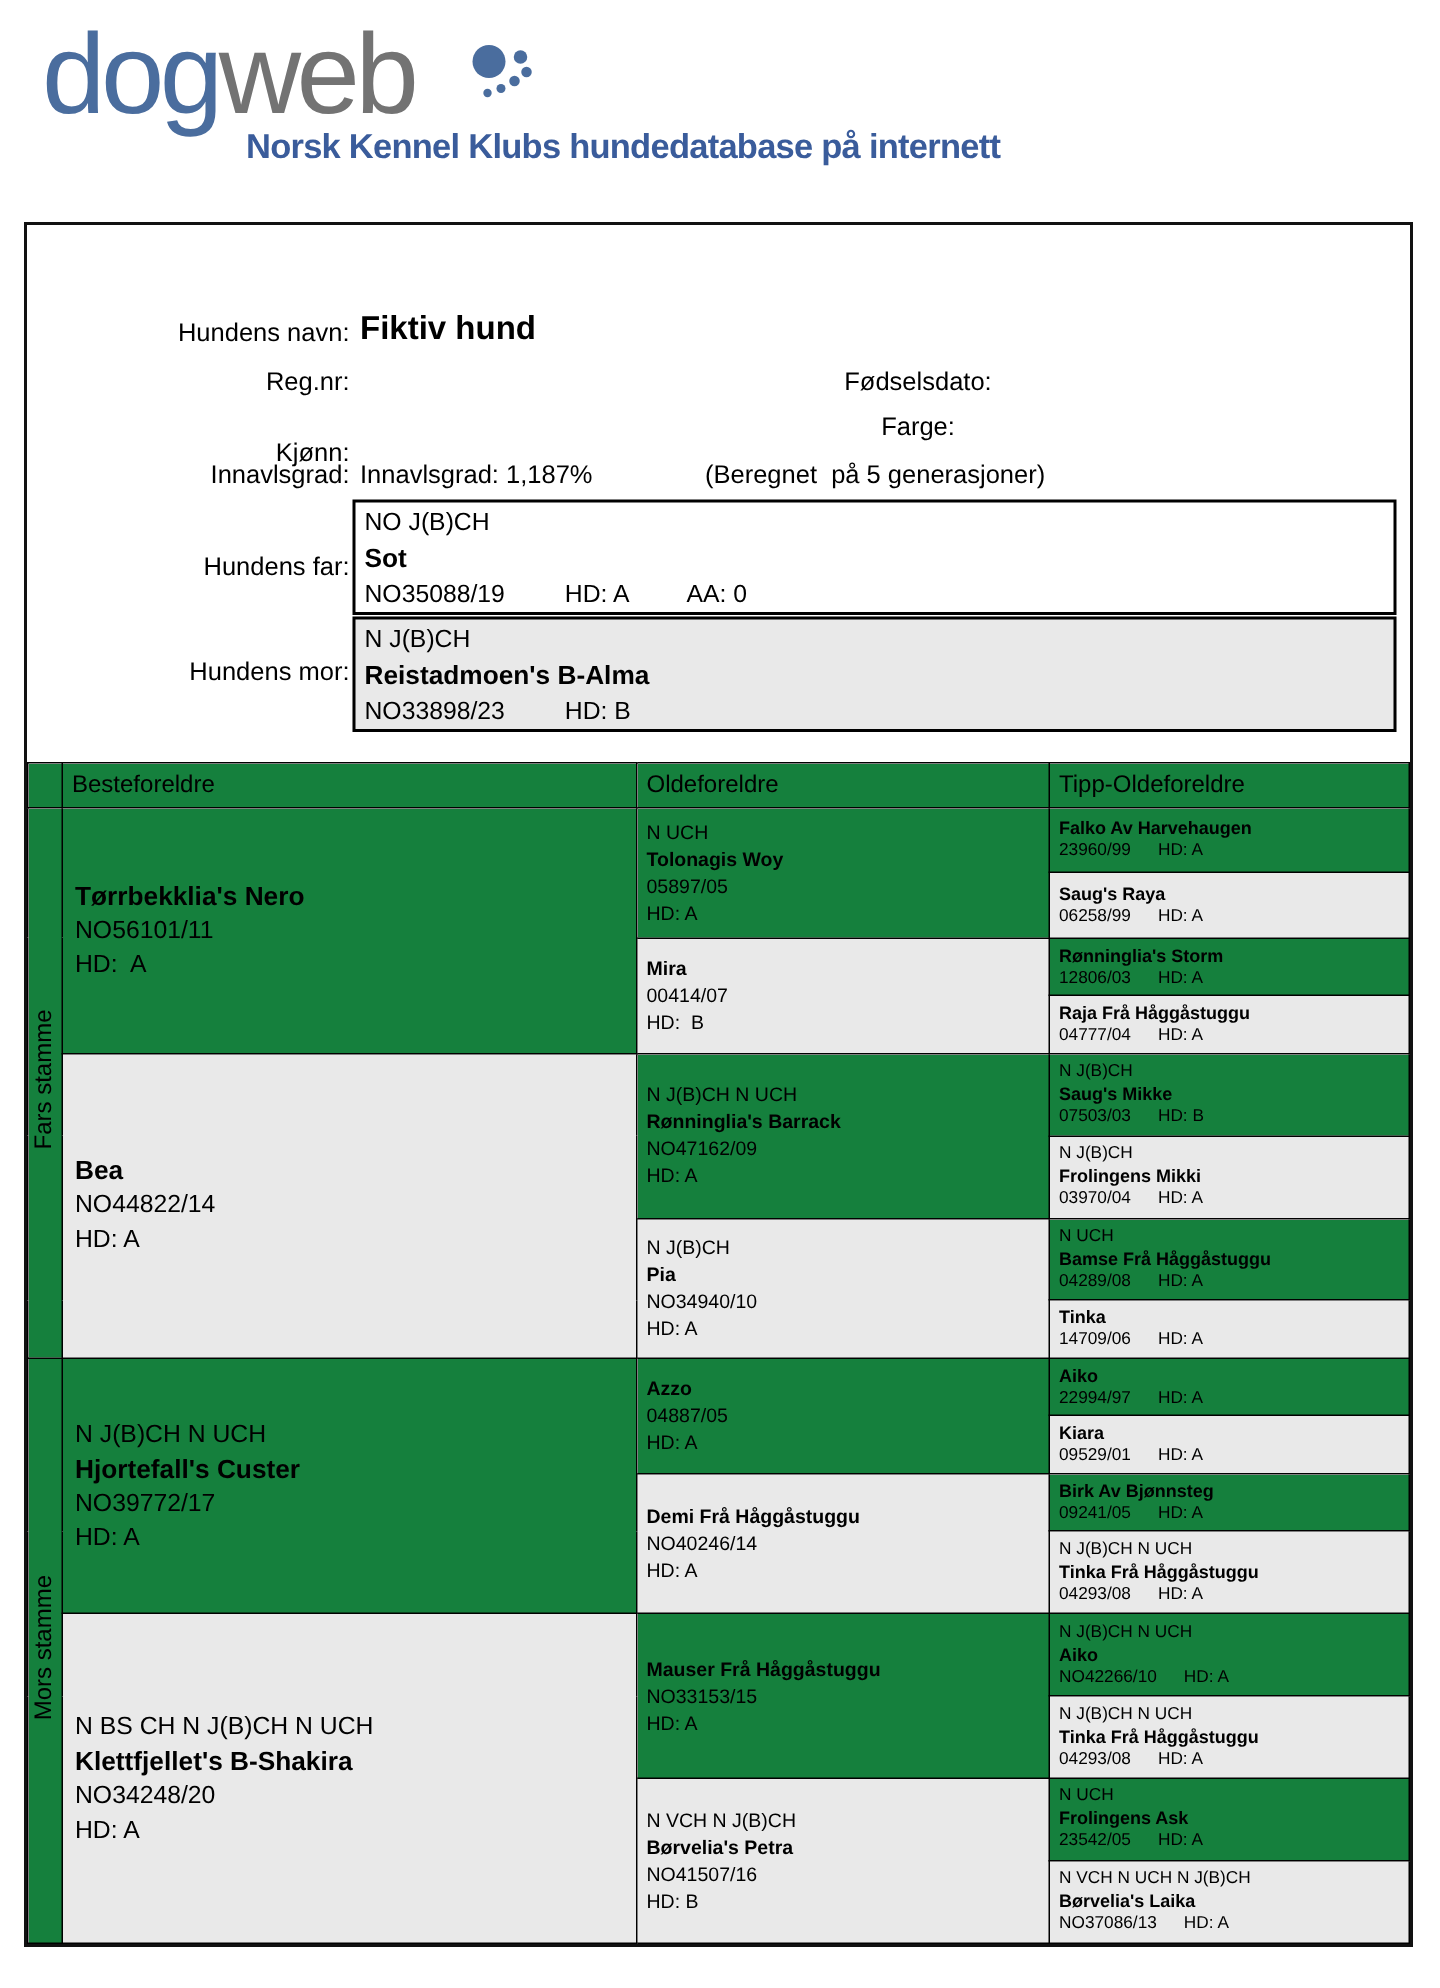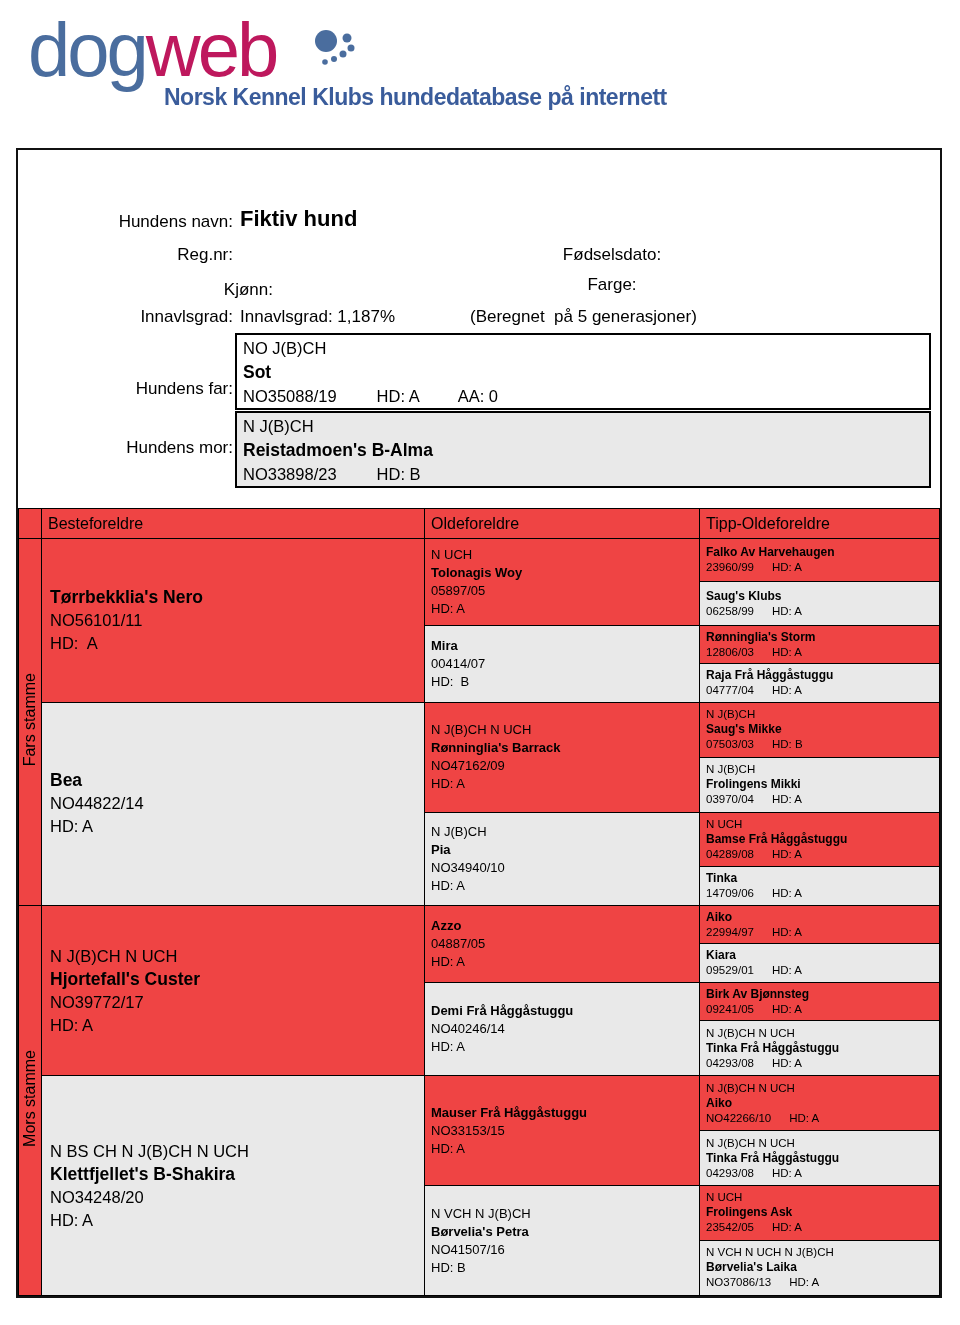--- a/index.html
+++ b/index.html
@@ -4,21 +4,21 @@
 <style>
   * { margin:0; padding:0; box-sizing:border-box; }
   html,body { width:960px; height:1325px; background:#fff; overflow:hidden;
               font-family:"Liberation Sans","DejaVu Sans",sans-serif; color:#000; }
   .abs { position:absolute; }
   .ws-pre { white-space:pre; }
 
   
   #logo-text { left:28px; top:10px; font-size:76px; line-height:80px; letter-spacing:-3px; font-weight:normal; }
   #logo-text .dog { color:#4a6d9e; }
-  #logo-text .web { color:#be185d; }
+  #logo-text .web { color:#737373; }
   #logo-dots { left:310px; top:22px; }
   #logo-subtitle { left:164px; top:84px; font-size:23px; font-weight:bold; color:#3a5c9b; letter-spacing:-0.5px; }
 
   
   #doc { left:16px; top:148px; width:926px; height:1150px; border:2px solid #111; background:#fff; }
   #doc > * { position:absolute; }
 
   .lab { font-size:17px; text-align:right; left:0; width:215px; }
   .lab-r { font-size:17px; text-align:center; left:444px; width:300px; }
   .val { font-size:17px; }
@@ -27,21 +27,21 @@
   .pbox { left:217px; width:696px; height:77px; border:2px solid #000; padding:1px 6px; }
   .pbox .line { font-size:16.5px; line-height:24px; }
   .pbox .t-name { font-weight:bold; font-size:17.5px; }
   .pbox .t-hd { display:inline-block; margin-left:40px; }
   .pbox .t-aa { display:inline-block; margin-left:38px; }
   .gray { background:#e9e9e9; }
 
   
   #ped { position:absolute; left:0; top:358px; width:100%; height:788px;
          border-collapse:collapse; table-layout:fixed; }
-  #ped th, #ped td { border:1px solid #000; overflow:hidden; background:#ef4444; }
+  #ped th, #ped td { border:1px solid #000; overflow:hidden; background:#15803d; }
   #ped .gray { background:#e9e9e9; }
   #ped th { height:30px; font-size:16px; font-weight:normal; text-align:left; padding:2px 6px; }
   td.stem { text-align:center; vertical-align:middle; }
   td.stem span { writing-mode:vertical-rl; transform:rotate(180deg); font-size:16px; white-space:nowrap; display:inline-block; }
   td.gp { vertical-align:middle; padding:9px 8px; font-size:16.5px; line-height:23px; }
   td.gp .t-name { font-size:17.5px; font-weight:bold; }
   td.op { vertical-align:middle; padding:3px 6px; font-size:13px; line-height:18px; }
   td.op .t-name { font-weight:bold; }
   td.tp { vertical-align:middle; padding:2px 6px; font-size:11.5px; line-height:15px; }
   td.tp .t-name { font-weight:bold; font-size:12px; }
@@ -63,29 +63,29 @@
 
 <div class="abs" id="doc">
 
   <div class="lab" style="top:62px;">Hundens navn:</div>
   <div class="val" style="left:222px; top:56px; font-size:22px; font-weight:bold;">Fiktiv hund</div>
 
   <div class="lab" style="top:95px;">Reg.nr:</div>
   <div class="val" style="left:222px; top:95px;"></div>
   <div class="lab-r" style="top:95px;">Fødselsdato:</div>
 
-  <div class="lab" style="top:130px;margin-left:40px;">Kjønn:</div>
+  <div class="lab" style="top:142px;">Kjønn:</div>
   <div class="val" style="left:222px; top:125px;"></div>
   <div class="lab-r" style="top:125px;">Farge:</div>
 
   <div class="lab" style="top:157px;">Innavlsgrad:</div>
   <div class="val" style="left:222px; top:157px;">Innavlsgrad: 1,187%</div>
   <div class="val ws-pre" style="left:452px; top:157px;">(Beregnet  på 5 generasjoner)</div>
 
-  <div class="lab" style="top:229px;">Hundens far:</div>
+  <div class="lab" style="top:218px;">Hundens far:</div>
   <div class="pbox" style="top:183px;">
     <div class="line">NO J(B)CH</div>
     <div class="line t-name">Sot</div>
     <div class="line"><span>NO35088/19</span><span class="t-hd ws-pre">HD: A</span><span class="t-aa ws-pre">AA: 0</span></div>
   </div>
 
   <div class="lab" style="top:288px;">Hundens mor:</div>
   <div class="pbox gray" style="top:261px;">
     <div class="line">N J(B)CH</div>
     <div class="line t-name">Reistadmoen's B-Alma</div>
@@ -123,21 +123,21 @@
       </td>
       <td class="tp">
 
         <div class="line t-name">Falko Av Harvehaugen</div>
         <div class="line"><span>23960/99</span><span class="t-hd ws-pre">HD: A</span></div>
       </td>
     </tr>
     <tr>
       <td class="tp gray">
 
-        <div class="line t-name">Saug's Klubs</div>
+        <div class="line t-name">Saug's Raya</div>
         <div class="line"><span>06258/99</span><span class="t-hd ws-pre">HD: A</span></div>
       </td>
     </tr>
     <tr>
       <td class="op gray" rowspan="2">
 
         <div class="line t-name">Mira</div>
         <div class="line">00414/07</div>
         <div class="line ws-pre">HD:  B</div>
       </td>

